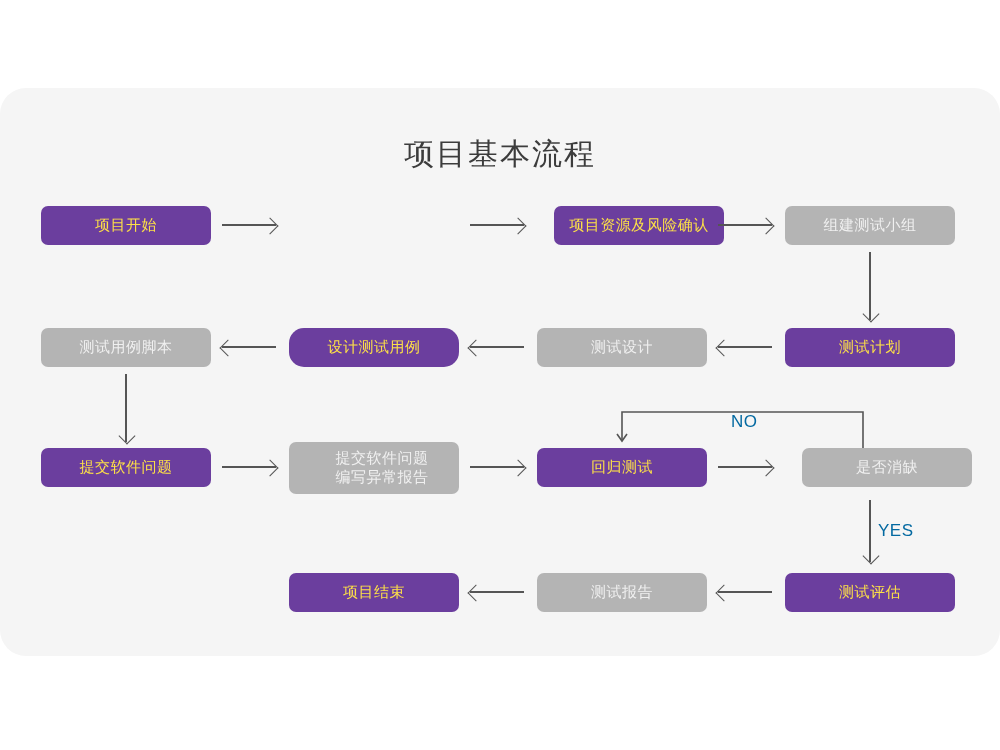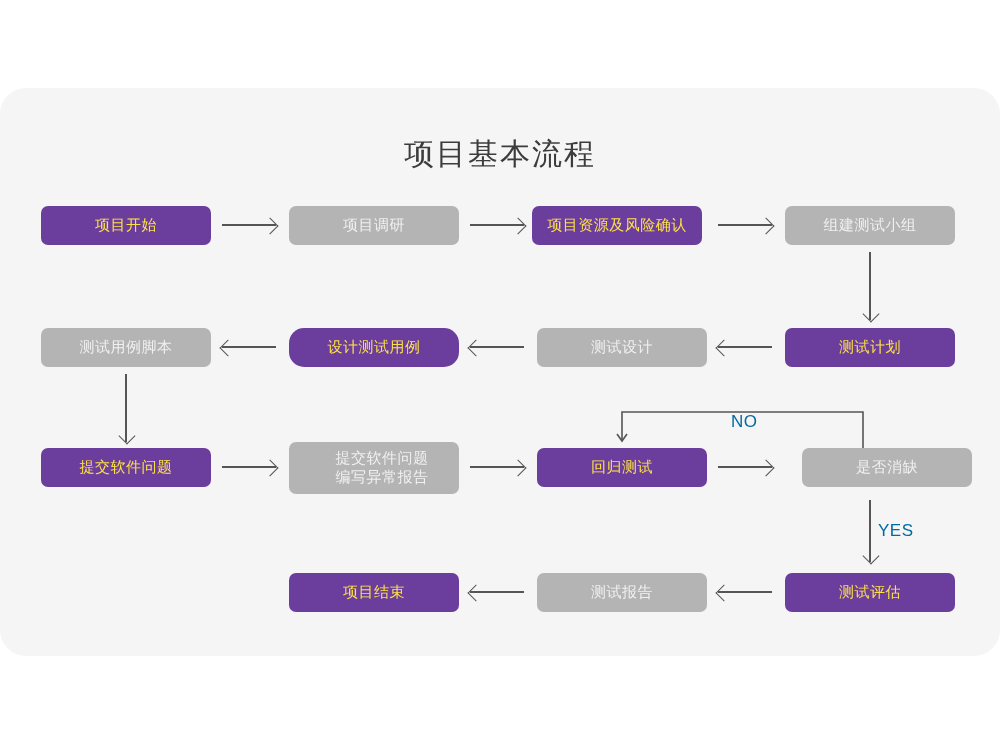--- a/index.html
+++ b/index.html
@@ -70,28 +70,27 @@
 
   <div class="title">项目基本流程</div>
 
   <div class="node purple" style="left:41px;top:206px;">项目开始</div>
 
   <div class="harrow right" style="left:222px;top:218px;width:54px;">
     <span class="shaft"></span>
     <span class="head"></span>
   </div>
 
-  <div class="node gray" style="left:289px;top:206px;">项目调研</div>
 
   <div class="harrow right" style="left:470px;top:218px;width:54px;">
     <span class="shaft"></span>
     <span class="head"></span>
   </div>
 
-  <div class="node purple" style="left:532px;top:206px;">项目资源及风险确认</div>
+  <div class="node purple" style="left:554px;top:206px;">项目资源及风险确认</div>
 
   <div class="harrow right" style="left:718px;top:218px;width:54px;">
     <span class="shaft"></span>
     <span class="head"></span>
   </div>
 
   <div class="node gray" style="left:785px;top:206px;">组建测试小组</div>
 
   <div class="varrow" style="left:863px;top:252px;height:68px;">
     <span class="shaft"></span>

